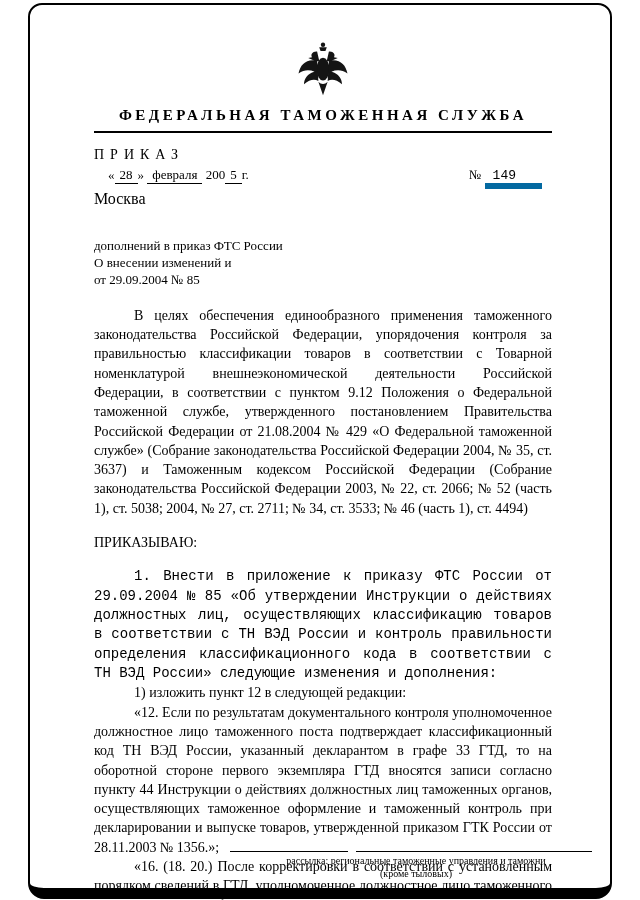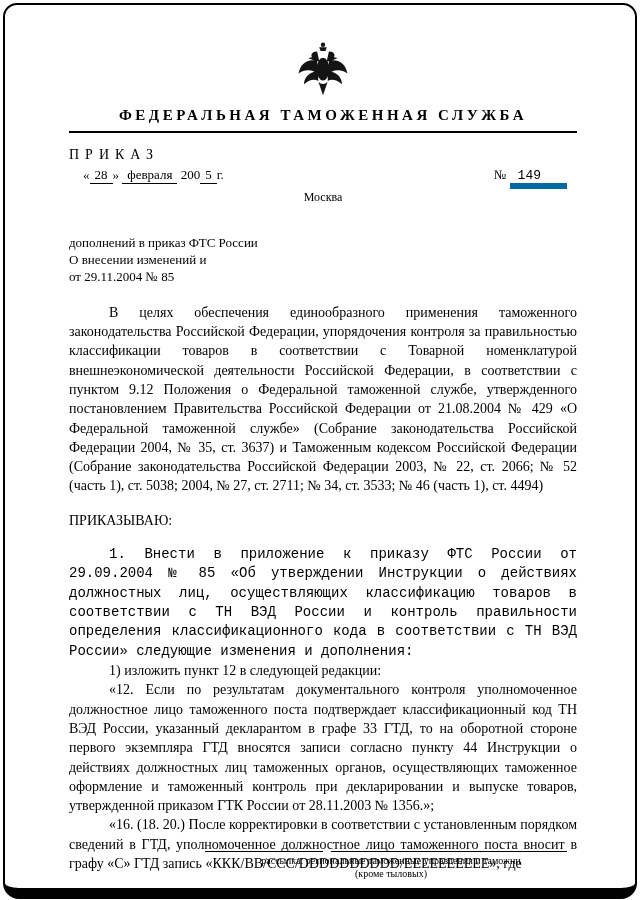--- a/index.html
+++ b/index.html
@@ -4,21 +4,21 @@
 <style>
   * { margin:0; padding:0; box-sizing:border-box; }
   html,body { background:#ffffff; }
   body {
     width:640px; height:900px; overflow:hidden;
     font-family:"Liberation Serif","DejaVu Serif",serif;
     color:#000;
   }
   .page {
     position:relative;
-    width:634px; height:896px;
+    width:584px; height:896px;
     margin:3px auto 8px;
     background:#fff;
     border:2px solid #000;
     border-bottom:11px solid #000;
     border-radius:14px 14px 16px 16px;
     padding:34px 58px 0 64px;
   }
   .emblem { display:block; margin:0 auto 6px; width:54px; height:62px; }
   .org-name {
     text-align:center; font-weight:bold; font-size:15px;
@@ -30,21 +30,21 @@
     letter-spacing:6px; margin-top:14px;
   }
   .meta-row {
     display:flex; justify-content:space-between; 
     font-size:13px; margin-top:4px;
   }
   .date-part { margin-left:14px; white-space:nowrap; }
   .num-part { margin-right:10px; white-space:nowrap; }
   .ul { display:inline-block; border-bottom:1px solid #000; padding:0 5px; text-align:center; }
   .ul-num { display:inline-block; border-bottom:6px solid #0369a1; padding:0 26px 0 8px;font-family:Liberation Mono, monospace; }
-  .city { text-align:center; font-size:12px; margin-top:1px; }
+  .city { text-align:left; font-size:16px; margin-top:1px; }
   .subject { margin-top:30px; font-size:13px; line-height:1.3; }
   .body-text { font-size:14px; line-height:1.38; }
   .jp { text-align:justify; text-indent:40px; }
   .preamble { margin-top:17px; }
   .order-word { margin-top:15px; }
   .item1 { margin-top:15px;font-family:Liberation Mono, monospace; }
   .sub-line { text-indent:40px; text-align:left;font-family:Liberation Serif, serif; }
   .footer {
     position:absolute; left:200px; bottom:8px; width:372px;
     font-size:10px; line-height:1.3; text-align:center;
@@ -80,21 +80,21 @@
   <div class="meta-row">
     <span class="date-part"><span>«</span><span class="ul">28</span><span>»</span>&nbsp;<span class="ul">февраля</span>&nbsp;<span>200</span><span class="ul">5</span><span>г.</span></span>
     <span class="num-part"><span>№</span>&nbsp;<span class="ul-num">149</span></span>
   </div>
 
   <div class="city">Москва</div>
 
   <div class="subject">
     <div>дополнений в приказ ФТС России</div>
     <div>О внесении изменений и</div>
-    <div>от 29.11.2004 № 85</div>
+    <div>от 29.09.2004 № 85</div>
   </div>
 
   <div class="body-text">
     <p class="jp preamble">В целях обеспечения единообразного применения таможенного законодательства Российской Федерации, упорядочения контроля за правильностью классификации товаров в соответствии с Товарной номенклатурой внешнеэкономической деятельности Российской Федерации, в соответствии с пунктом 9.12 Положения о Федеральной таможенной службе, утвержденного постановлением Правительства Российской Федерации от 21.08.2004 № 429 «О Федеральной таможенной службе» (Собрание законодательства Российской Федерации 2004, № 35, ст. 3637) и Таможенным кодексом Российской Федерации (Собрание законодательства Российской Федерации 2003, № 22, ст. 2066; № 52 (часть 1), ст. 5038; 2004, № 27, ст. 2711; № 34, ст. 3533; № 46 (часть 1), ст. 4494)</p>
     <p class="order-word">ПРИКАЗЫВАЮ:</p>
     <p class="jp item1">1. Внести в приложение к приказу ФТС России от 29.09.2004 № 85 «Об утверждении Инструкции о действиях должностных лиц, осуществляющих классификацию товаров в соответствии с ТН ВЭД России и контроль правильности определения классификационного кода в соответствии с ТН ВЭД России» следующие изменения и дополнения:</p>
     <p class="sub-line">1) изложить пункт 12 в следующей редакции:</p>
     <p class="jp">«12. Если по результатам документального контроля уполномоченное должностное лицо таможенного поста подтверждает классификационный код ТН ВЭД России, указанный декларантом в графе 33 ГТД, то на оборотной стороне первого экземпляра ГТД вносятся записи согласно пункту 44 Инструкции о действиях должностных лиц таможенных органов, осуществляющих таможенное оформление и таможенный контроль при декларировании и выпуске товаров, утвержденной приказом ГТК России от 28.11.2003 № 1356.»;</p>
     <p class="jp">«16. (18. 20.) После корректировки в соответствии с установленным порядком сведений в ГТД, уполномоченное должностное лицо таможенного поста вносит в графу «С» ГТД запись «ККК/ВВ/ССС/DDDDDDDDDD/ЕЕЕЕЕЕЕЕЕЕ», где</p>
   </div>

